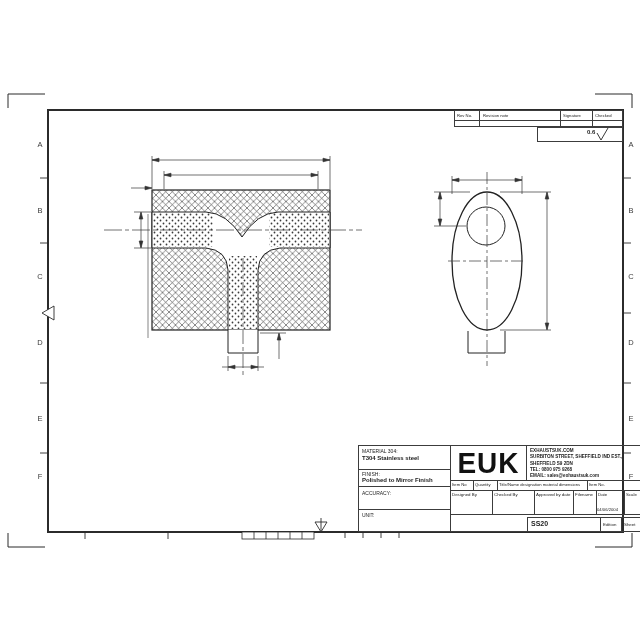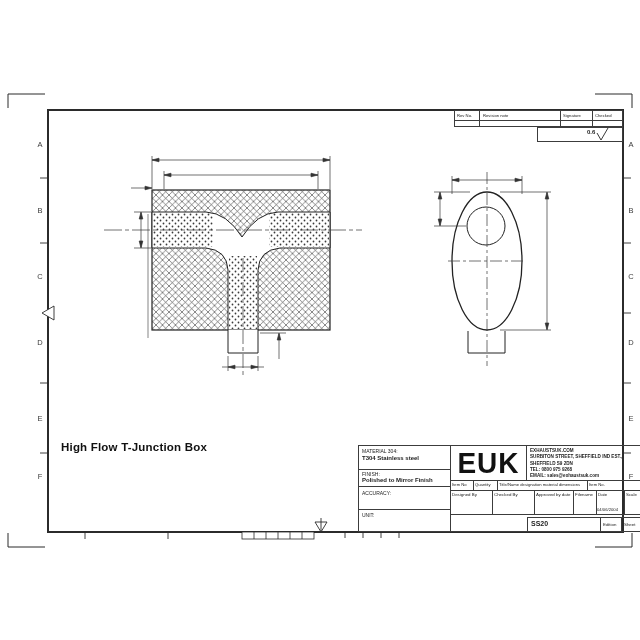--- a/index.html
+++ b/index.html
@@ -145,21 +145,20 @@
     <span class="tbx micro" style="left:28px;top:2px">Revision note</span>
     <span class="tbx micro" style="left:108px;top:2px">Signature</span>
     <span class="tbx micro" style="left:140px;top:2px">Checked</span>
   </div>
 
   <div id="finish-band" style="left:537px;top:127px;width:86px;height:15px">
     <span class="tbx" style="left:49px;top:1px;font-size:6px;font-weight:bold">0.6</span>
   </div>
 
   <div id="drawing-title">
-    <div>High Flow T-Junction Box</div>
   </div>
 
   <div id="title-block" style="left:358px;top:445px;width:327px;height:87px">
 
     <div class="rule" style="left:91px;top:0;width:1px;height:85px"></div>
     <div class="rule" style="left:167px;top:0;width:1px;height:34px"></div>
     <div class="rule" style="left:0;top:23px;width:91px;height:1px"></div>
     <div class="rule" style="left:0;top:40px;width:91px;height:1px"></div>
     <div class="rule" style="left:0;top:63px;width:91px;height:1px"></div>
     <div class="rule" style="left:91px;top:34px;width:192px;height:1px"></div>

